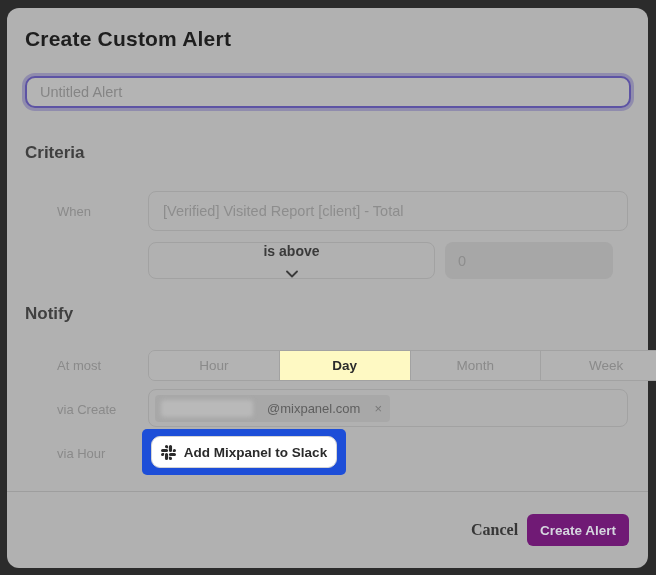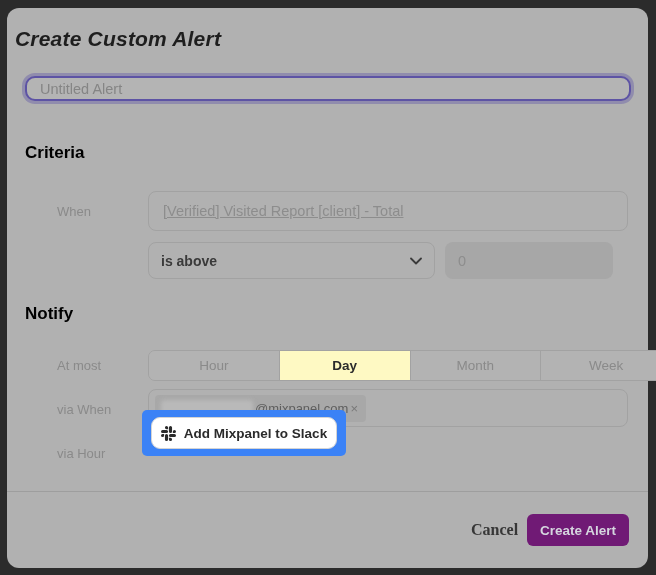--- a/index.html
+++ b/index.html
@@ -13,78 +13,77 @@
   .modal {
     position: absolute;
     left: 7px; top: 8px;
     width: 641px; height: 560px;
     background: #b1b1b1;
     border-radius: 12px;
   }
   .abs { position: absolute; }
 
   .modal-title {
-    left: 8px; top: 19px;
+    left: 18px; top: 19px;
     font-size: 21px;
     font-weight: 700;
     color: #1e1e1e;
     letter-spacing: .2px;
-    font-style: italic;
   }
   .name-input {
     left: 18px; top: 68px;
-    width: 606px; height: 25px;
+    width: 606px; height: 32px;
     background: #b4b4b4;
     border: 2px solid #5d53a4;
     box-shadow: 0 0 0 3px rgba(104,96,168,0.45);
     border-radius: 10px;
     font-family: "Liberation Sans", sans-serif;
     font-size: 14.5px;
     color: #4a4a4a;
     padding: 0 13px;
     outline: none;
   }
   .name-input::placeholder { color: #858585; opacity: 1; }
 
   .section-heading {
     left: 18px;
     font-size: 17px;
     font-weight: 700;
-    color: #000000;
+    color: #404040;
   }
   .row-label {
     left: 18px;
     font-size: 13px;
     color: #8a8a8a;
     margin-left: 32px;
   }
 
   .metric-input {
     left: 141px; top: 183px;
     width: 480px; height: 40px;
     background: transparent;
     border: 1px solid #a2a2a2;
     border-radius: 8px;
     font-family: "Liberation Sans", sans-serif;
     font-size: 14.5px;
     color: #8d8d8d;
     padding: 0 14px;
     outline: none;
-    text-decoration: underline;
   }
   .metric-input::placeholder { color: #8d8d8d; opacity: 1; }
 
   .comparator-select {
     left: 141px; top: 234px;
     width: 287px; height: 37px;
     border: 1px solid #a2a2a2;
     border-radius: 8px;
     display: flex; align-items: center;
     padding: 0 12px;
     cursor: pointer;
+    flex-direction: column;
   }
   .comparator-select .value {
     font-size: 14px;
     font-weight: 600;
     color: #3a3a3a;
     flex: 1;
   }
   .chevron-svg { width: 12px; height: 8px; }
 
   .threshold-input {
@@ -132,40 +131,40 @@
     border-radius: 8px;
     display: flex; align-items: center;
     padding: 0 6px;
   }
   .email-chip {
     display: inline-flex; align-items: center;
     background: #a8a8a8;
     border-radius: 4px;
     height: 27px;
     padding: 0 8px 0 6px;
-    gap: 2px;
+    gap: 14px;
   }
   .email-redacted {
     width: 92px; height: 17px;
     background: #b9b9b9;
     border-radius: 3px;
     filter: blur(2px);
   }
   .email-domain { font-size: 13px; color: #5e5e5e; }
   .chip-close {
     font-size: 13px;
     color: #787878;
     cursor: pointer;
     line-height: 1;
   }
 
   .slack-spotlight {
-    left: 135px; top: 402px;
+    left: 135px; top: 421px;
     width: 204px; height: 46px;
-    background: #3b82f6;
+    background: #1d4ed8;
     border-radius: 5px;
   }
   .slack-button {
     position: absolute;
     left: 9px; top: 7px;
     width: 186px; height: 32px;
     background: #ffffff;
     border: 1px solid #d4d4d4;
     border-radius: 9px;
     display: flex; align-items: center; justify-content: center;
@@ -238,21 +237,21 @@
 
   <div class="abs row-label" style="top:350px">At most</div>
 
   <div class="abs seg-control">
     <div class="seg">Hour</div>
     <div class="seg selected">Day</div>
     <div class="seg">Month</div>
     <div class="seg">Week</div>
   </div>
 
-  <div class="abs row-label" style="top:394px">via When</div>
+  <div class="abs row-label" style="top:394px">via Create</div>
 
   <div class="abs email-input">
     <div class="email-chip">
       <span class="email-redacted"></span>
       <span class="email-domain">@mixpanel.com</span>
       <span class="chip-close">×</span>
     </div>
   </div>
 
   <div class="abs row-label" style="top:438px">via Hour</div>

